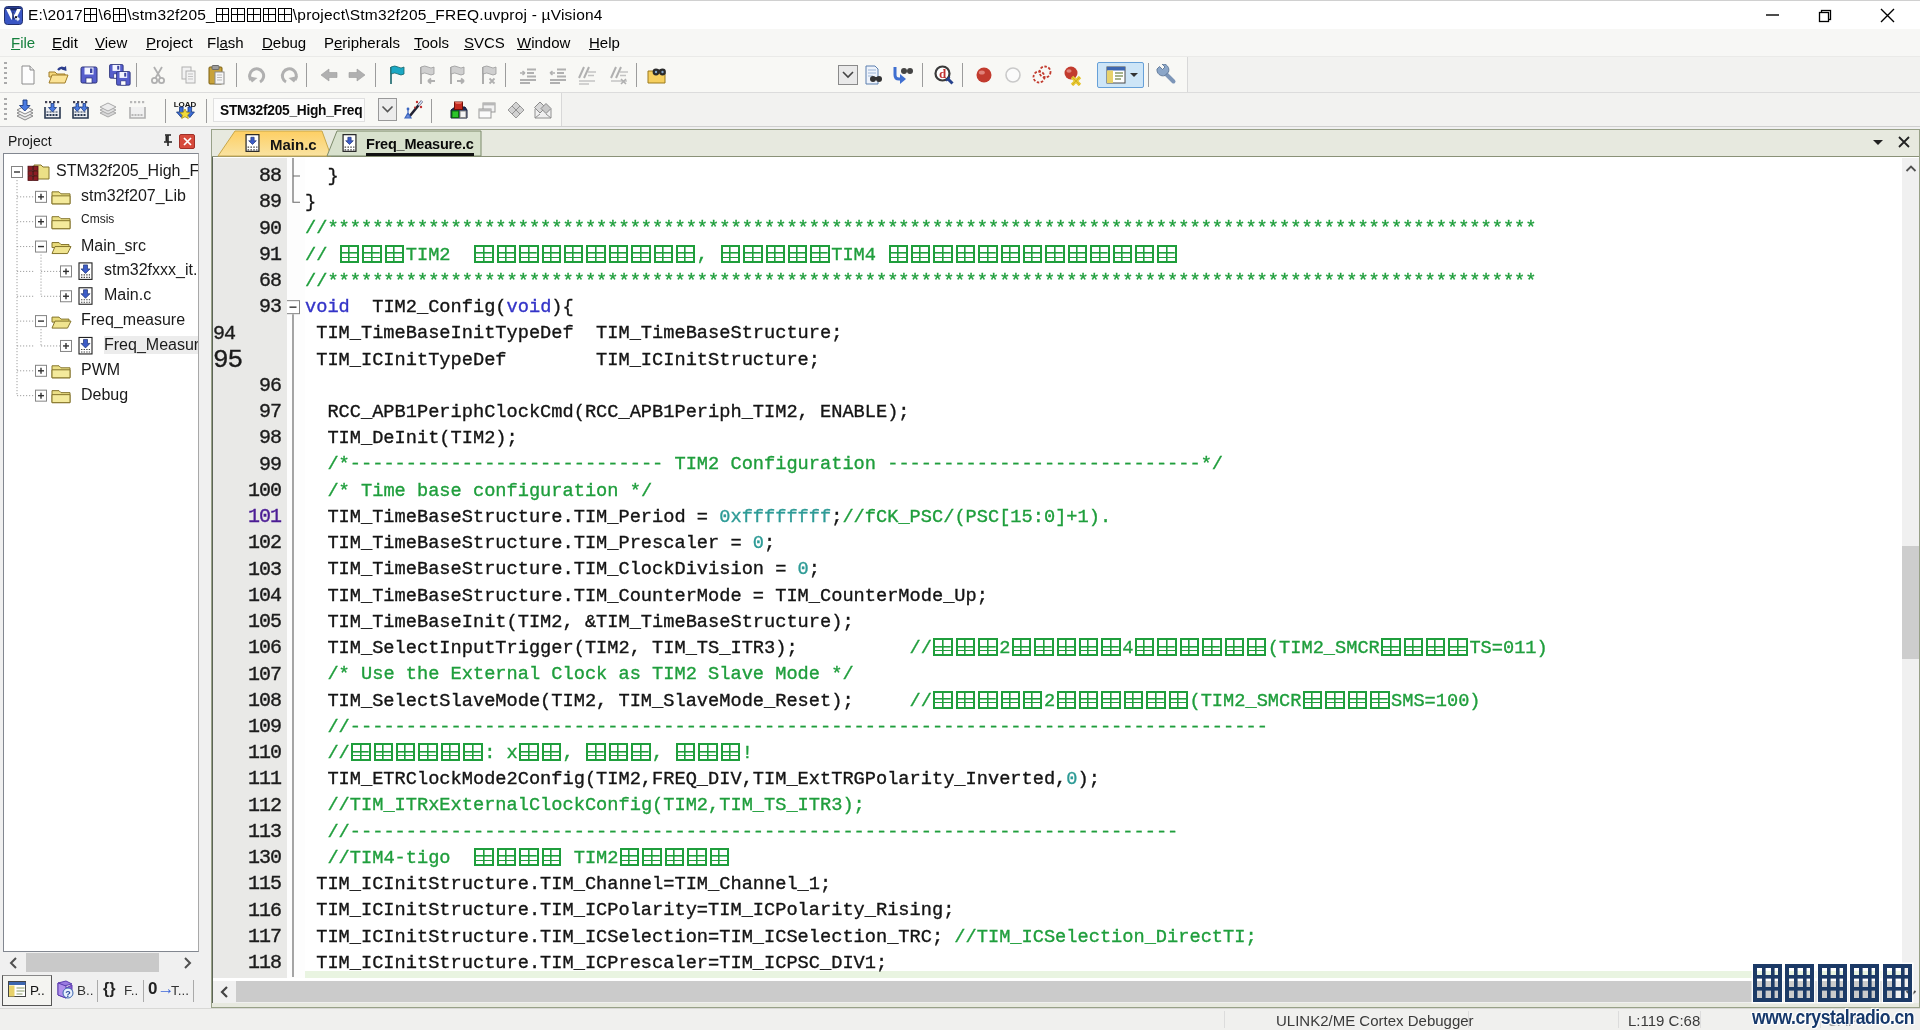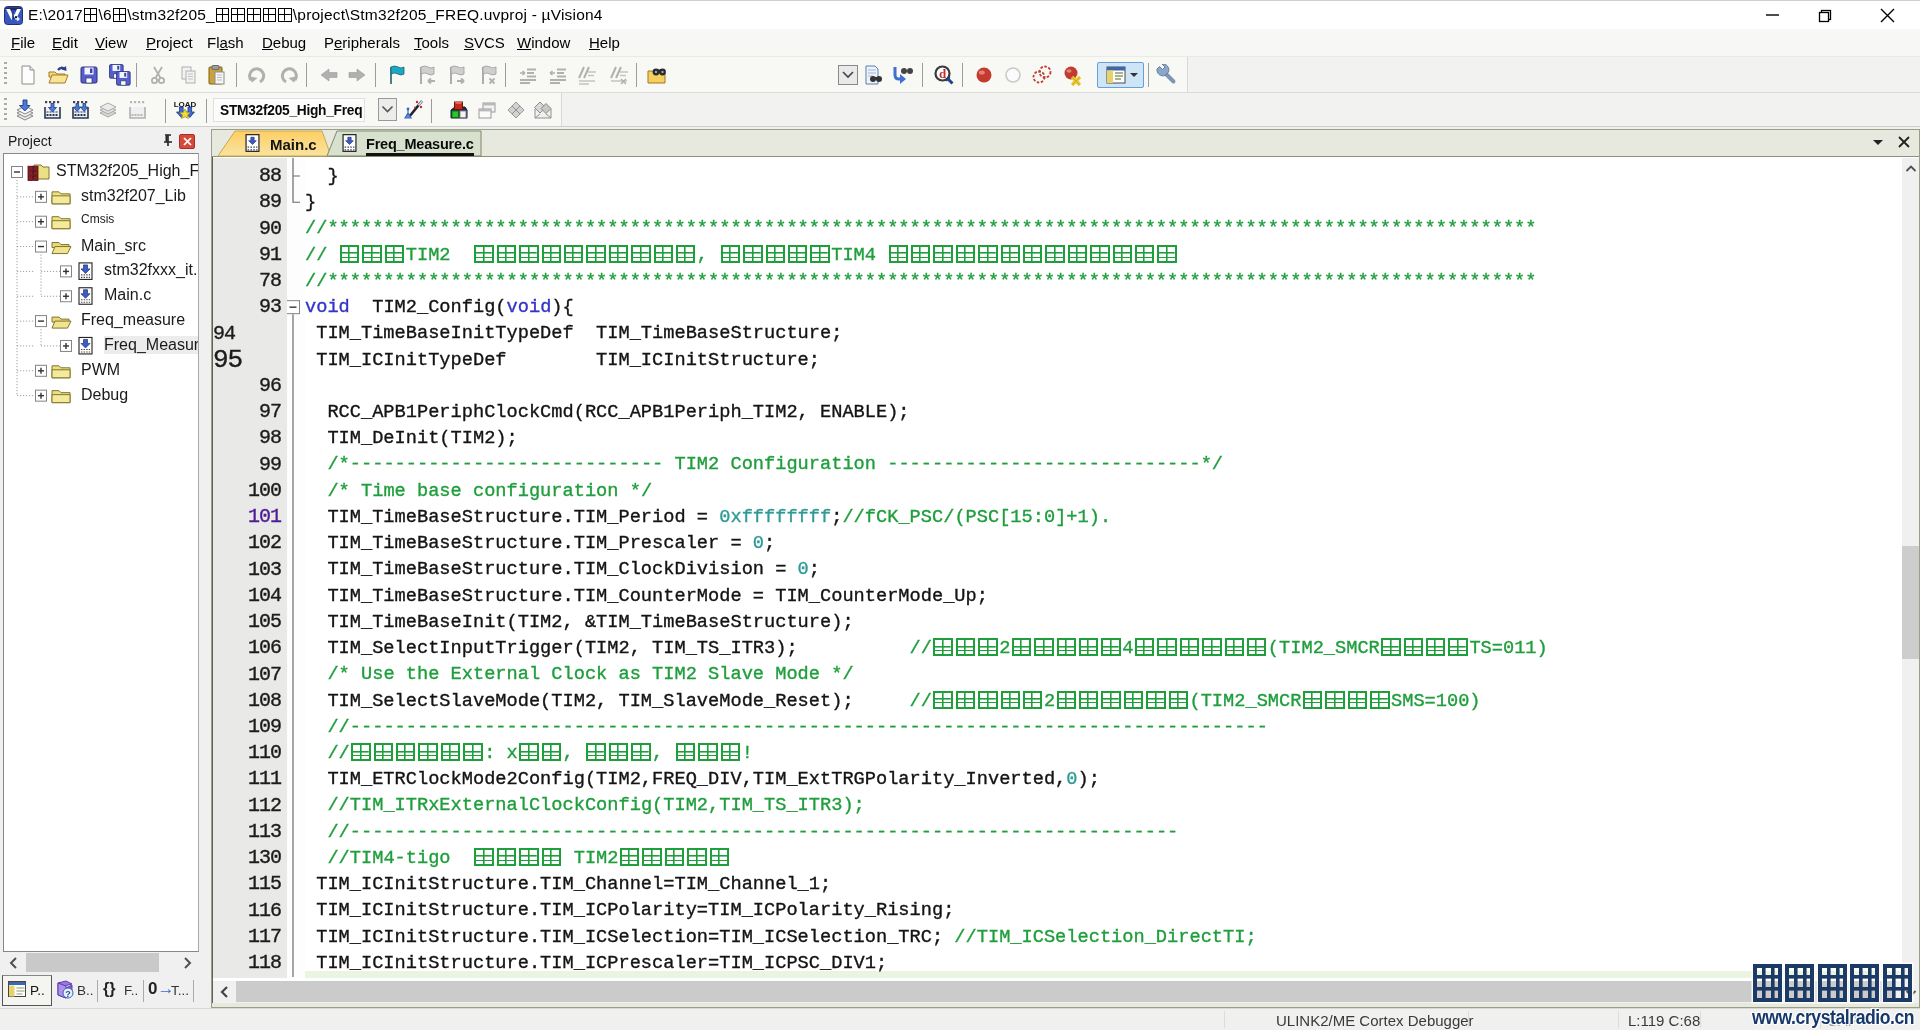--- a/index.html
+++ b/index.html
@@ -29,21 +29,21 @@
 </svg>
 <div class="abs" style="left:28px;top:5px;font-size:15.5px;color:#000;letter-spacing:0.2px">E:\2017<i class="cjt"></i>\6<i class="cjt"></i>\stm32f205_<i class="cjt"></i><i class="cjt"></i><i class="cjt"></i><i class="cjt"></i><i class="cjt"></i>\project\Stm32f205_FREQ.uvproj - µVision4</div>
 <svg class="abs" style="left:1755px;top:0" width="160" height="28" viewBox="0 0 160 28">
 <path d="M11 14 h13" stroke="#000" stroke-width="1.4"></path>
 <rect x="66.5" y="9.5" width="9" height="9" fill="none" stroke="#000" stroke-width="1.3"></rect>
 <rect x="64.5" y="11.5" width="9" height="9" fill="#fff" stroke="#000" stroke-width="1.3"></rect>
 <path d="M126 8 l13 13 M139 8 l-13 13" stroke="#000" stroke-width="1.4"></path>
 </svg>
 </div>
 <div class="abs" style="left:0;top:29px;width:1920px;height:27px;background:#f7f7f5"></div>
-<div class="abs" style="left:11px;top:34px;font-size:15px;color:#000000"><u>F</u>ile</div>
+<div class="abs" style="left:11px;top:34px;font-size:15px;color:#15803d"><u>F</u>ile</div>
 <div class="abs" style="left:52px;top:34px;font-size:15px;color:#000"><u>E</u>dit</div>
 <div class="abs" style="left:95px;top:34px;font-size:15px;color:#000"><u>V</u>iew</div>
 <div class="abs" style="left:146px;top:34px;font-size:15px;color:#000"><u>P</u>roject</div>
 <div class="abs" style="left:207px;top:34px;font-size:15px;color:#000">Fl<u>a</u>sh</div>
 <div class="abs" style="left:262px;top:34px;font-size:15px;color:#000"><u>D</u>ebug</div>
 <div class="abs" style="left:324px;top:34px;font-size:15px;color:#000">P<u>e</u>ripherals</div>
 <div class="abs" style="left:414px;top:34px;font-size:15px;color:#000"><u>T</u>ools</div>
 <div class="abs" style="left:464px;top:34px;font-size:15px;color:#000"><u>S</u>VCS</div>
 <div class="abs" style="left:517px;top:34px;font-size:15px;color:#000"><u>W</u>indow</div>
 <div class="abs" style="left:589px;top:34px;font-size:15px;color:#000"><u>H</u>elp</div>
@@ -502,21 +502,21 @@
 <svg class="abs" style="left:1897px;top:135px" width="14" height="14" viewBox="0 0 14 14">
     <path d="M2 2 l10 10 M12 2 L2 12" stroke="#222" stroke-width="1.8"></path>
   </svg>
 <div class="abs" style="left:213px;top:158px;width:74px;height:820px;background:#e9e9e7"></div>
 <div class="abs" style="left:287px;top:158px;width:18px;height:820px;background:#fdfdfd"></div>
 <div class="abs" style="left:305px;top:971px;width:1596px;height:7px;background:#e9f4e1"></div>
 <div class="abs mono" style="left:213px;top:164.1px;width:68px;text-align:right;font-size:20px;line-height:24px;color:#1c1c1c;letter-spacing:-1px">88</div>
 <div class="abs mono" style="left:213px;top:190.3px;width:68px;text-align:right;font-size:20px;line-height:24px;color:#1c1c1c;letter-spacing:-1px">89</div>
 <div class="abs mono" style="left:213px;top:216.6px;width:68px;text-align:right;font-size:20px;line-height:24px;color:#1c1c1c;letter-spacing:-1px">90</div>
 <div class="abs mono" style="left:213px;top:242.8px;width:68px;text-align:right;font-size:20px;line-height:24px;color:#1c1c1c;letter-spacing:-1px">91</div>
-<div class="abs mono" style="left:213px;top:269.0px;width:68px;text-align:right;font-size:20px;line-height:24px;color:#1c1c1c;letter-spacing:-1px">78</div>
+<div class="abs mono" style="left:213px;top:269.0px;width:68px;text-align:right;font-size:20px;line-height:24px;color:#1c1c1c;letter-spacing:-1px">68</div>
 <div class="abs mono" style="left:213px;top:295.2px;width:68px;text-align:right;font-size:20px;line-height:24px;color:#1c1c1c;letter-spacing:-1px">93</div>
 <div class="abs mono" style="left:213px;top:321.5px;width:68px;font-size:20px;line-height:24px;color:#1c1c1c;letter-spacing:-1px">94</div>
 <div class="abs mono" style="left:213px;top:347.7px;width:68px;font-size:26px;line-height:24px;color:#1c1c1c;letter-spacing:-1px">95</div>
 <div class="abs mono" style="left:213px;top:373.9px;width:68px;text-align:right;font-size:20px;line-height:24px;color:#1c1c1c;letter-spacing:-1px">96</div>
 <div class="abs mono" style="left:213px;top:400.2px;width:68px;text-align:right;font-size:20px;line-height:24px;color:#1c1c1c;letter-spacing:-1px">97</div>
 <div class="abs mono" style="left:213px;top:426.4px;width:68px;text-align:right;font-size:20px;line-height:24px;color:#1c1c1c;letter-spacing:-1px">98</div>
 <div class="abs mono" style="left:213px;top:452.6px;width:68px;text-align:right;font-size:20px;line-height:24px;color:#1c1c1c;letter-spacing:-1px">99</div>
 <div class="abs mono" style="left:213px;top:478.9px;width:68px;text-align:right;font-size:20px;line-height:24px;color:#1c1c1c;letter-spacing:-1px">100</div>
 <div class="abs mono" style="left:213px;top:505.1px;width:68px;text-align:right;font-size:20px;line-height:24px;color:#4c1d95;letter-spacing:-1px">101</div>
 <div class="abs mono" style="left:213px;top:531.3px;width:68px;text-align:right;font-size:20px;line-height:24px;color:#1c1c1c;letter-spacing:-1px">102</div>

